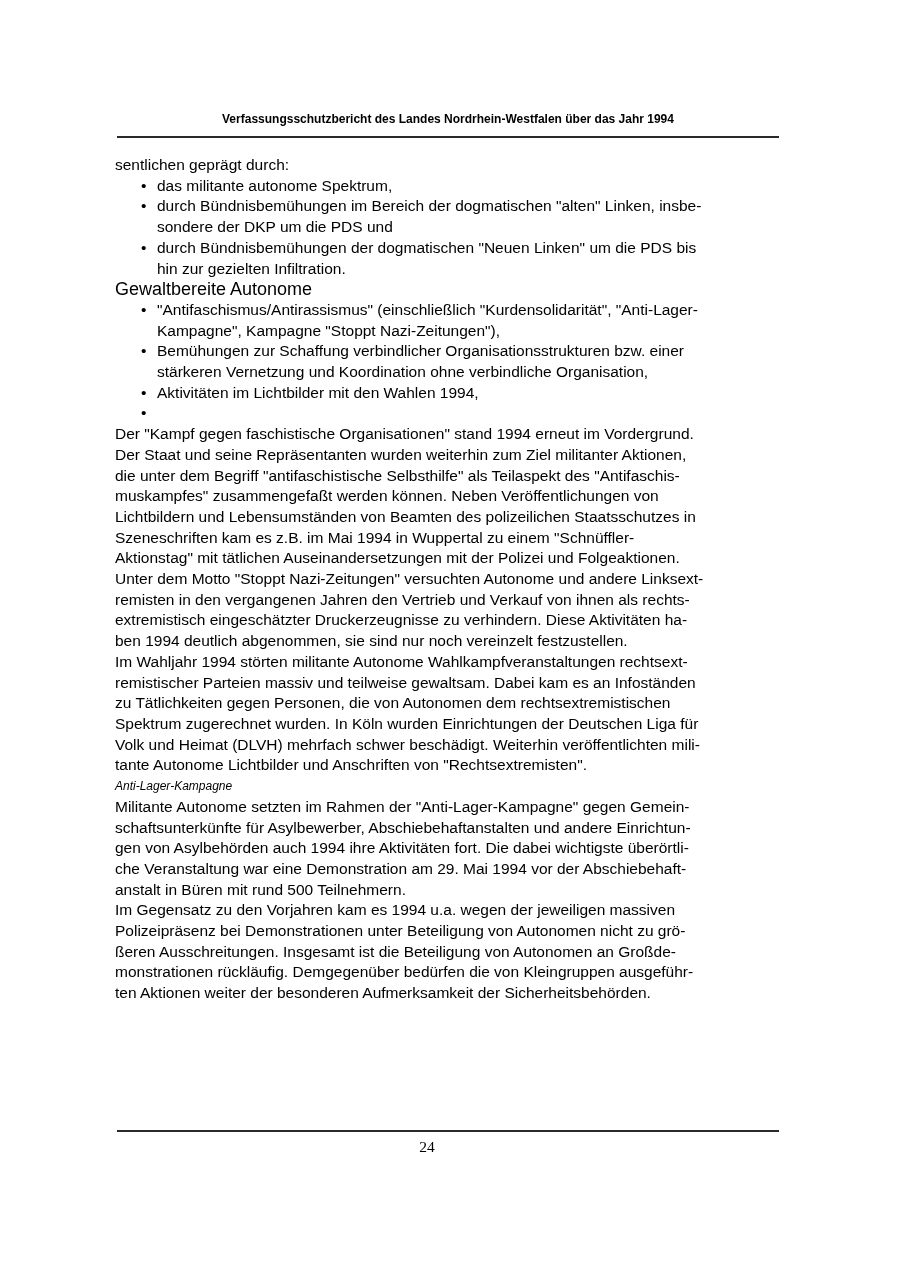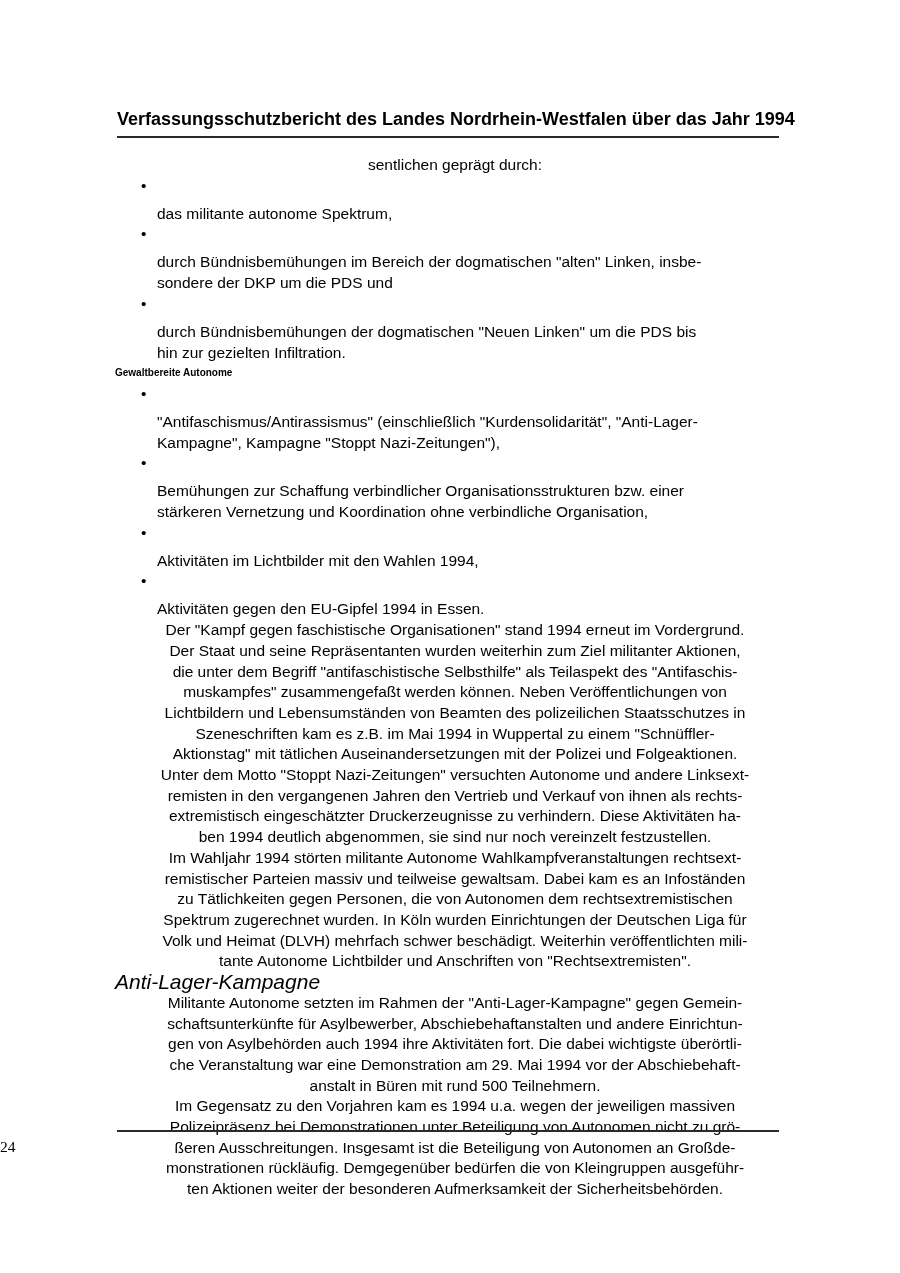--- a/index.html
+++ b/index.html
@@ -13,21 +13,21 @@
     font-family: "Liberation Sans", "DejaVu Sans", sans-serif;
     overflow: hidden;
   }
   .header-title {
     position: absolute;
     top: 111px;
     left: 117px;
     width: 662px;
     text-align: center;
     font-weight: bold;
-    font-size: 18px;
+    font-size: 12px;
     line-height: 16px;
     white-space: pre;
   }
   .rule {
     position: absolute;
     left: 117px;
     width: 662px;
     height: 2px;
     background: #2a2a2a;
   }
@@ -35,37 +35,37 @@
   .footer-rule { top: 1130px; }
   .content {
     position: absolute;
     top: 155px;
     left: 115px;
     width: 680px;
     font-size: 15.5px;
     line-height: 20.7px;
     letter-spacing: 0px;
   }
-  .para { white-space: pre; text-align: center; }
-  .heading { font-weight: bold; white-space: pre; font-size: 10px; }
-  .subheading { font-style: italic; white-space: pre; font-weight: normal; font-size: 21px; }
+  .para { white-space: pre; }
+  .heading { font-weight: normal; white-space: pre; font-size: 18px; }
+  .subheading { font-style: italic; white-space: pre; font-weight: normal; font-size: 12px; }
   .bullet-row { display: flex; }
   .bullet-marker {
     flex: none;
     width: 16px;
     margin-left: 26px;
     text-align: left;
   }
-  .bullet-text { white-space: pre; margin-top: 28px; }
+  .bullet-text { white-space: pre; }
   .page-number {
     position: absolute;
     top: 1138px;
     left: 0;
     width: 854px;
-    text-align: left;
+    text-align: center;
     font-family: "Liberation Serif", "DejaVu Serif", serif;
     font-size: 15.5px;
   }
 </style>
 </head>
 <body>
 
 <div class="page">
 
   <div class="header-title">Verfassungsschutzbericht des Landes Nordrhein-Westfalen über das Jahr 1994</div>
@@ -105,21 +105,20 @@
         <span class="bullet-marker">•</span>
         <span class="bullet-text">Bemühungen zur Schaffung verbindlicher Organisationsstrukturen bzw. einer
 stärkeren Vernetzung und Koordination ohne verbindliche Organisation,</span>
       </div>
       <div class="bullet-row">
         <span class="bullet-marker">•</span>
         <span class="bullet-text">Aktivitäten im Lichtbilder mit den Wahlen 1994,</span>
       </div>
       <div class="bullet-row">
         <span class="bullet-marker">•</span>
-        <span class="bullet-text">Aktivitäten gegen den EU-Gipfel 1994 in Essen.</span>
       </div>
     </div>
 
 
     <div class="para">Der "Kampf gegen faschistische Organisationen" stand 1994 erneut im Vordergrund.
 Der Staat und seine Repräsentanten wurden weiterhin zum Ziel militanter Aktionen,
 die unter dem Begriff "antifaschistische Selbsthilfe" als Teilaspekt des "Antifaschis-
 muskampfes" zusammengefaßt werden können. Neben Veröffentlichungen von
 Lichtbildern und Lebensumständen von Beamten des polizeilichen Staatsschutzes in
 Szeneschriften kam es z.B. im Mai 1994 in Wuppertal zu einem "Schnüffler-

